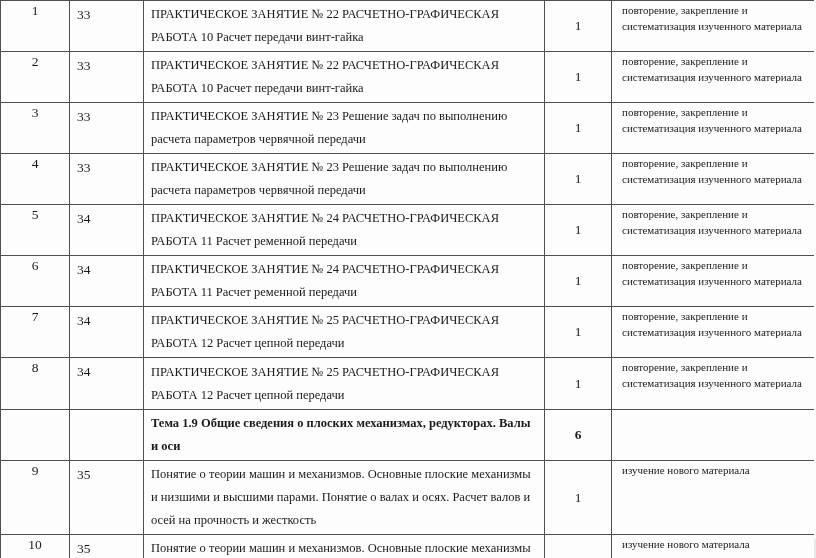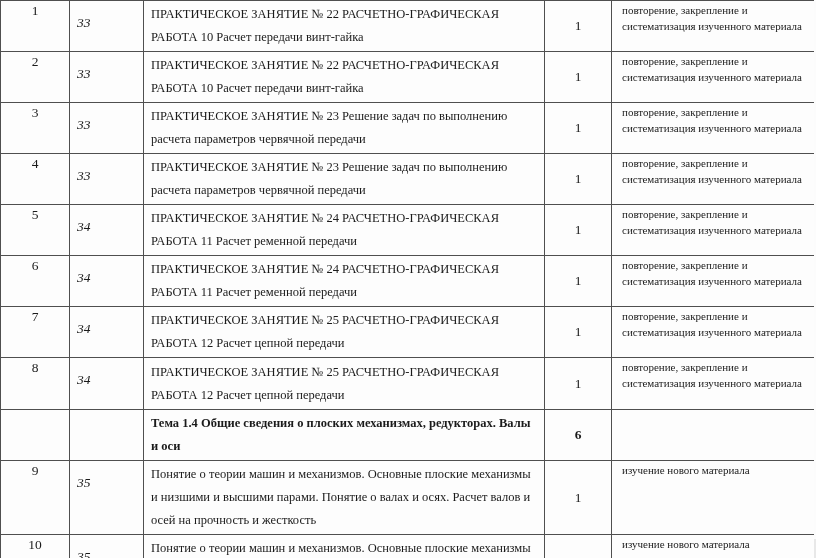--- a/index.html
+++ b/index.html
@@ -40,23 +40,22 @@
 
   .c-num {
     text-align: center;
     vertical-align: top;
     padding-top: 2px;
     font-size: 13.5px;
   }
   .c-lesson {
     text-align: left;
     vertical-align: top;
-    padding: 14px 2px 0 7px;
+    padding: 6px 2px 0 7px;
     font-size: 13.5px;
-    font-style: italic;
   }
   .c-topic {
     vertical-align: middle;
     padding: 2px 6px 2px 7px;
     font-size: 12.5px;
     line-height: 23px;
     text-align: left;
   }
   .c-hours {
     text-align: center;
@@ -140,21 +139,21 @@
         <tr>
     <td class="c-num">8</td>
     <td class="c-lesson">34</td>
     <td class="c-topic">ПРАКТИЧЕСКОЕ ЗАНЯТИЕ № 25 РАСЧЕТНО-ГРАФИЧЕСКАЯ РАБОТА 12 Расчет цепной передачи</td>
     <td class="c-hours">1</td>
     <td class="c-note">повторение, закрепление и систематизация изученного материала</td>
   </tr>
         <tr class="emphasis">
     <td class="c-num"></td>
     <td class="c-lesson"></td>
-    <td class="c-topic">Тема 1.4 Общие сведения о плоских механизмах, редукторах. Валы и оси</td>
+    <td class="c-topic">Тема 1.9 Общие сведения о плоских механизмах, редукторах. Валы и оси</td>
     <td class="c-hours">6</td>
     <td class="c-note"></td>
   </tr>
         <tr>
     <td class="c-num">9</td>
     <td class="c-lesson">35</td>
     <td class="c-topic">Понятие о теории машин и механизмов. Основные плоские механизмы и низшими и высшими парами. Понятие о валах и осях. Расчет валов и осей на прочность и жесткость</td>
     <td class="c-hours">1</td>
     <td class="c-note">изучение нового материала</td>
   </tr>

